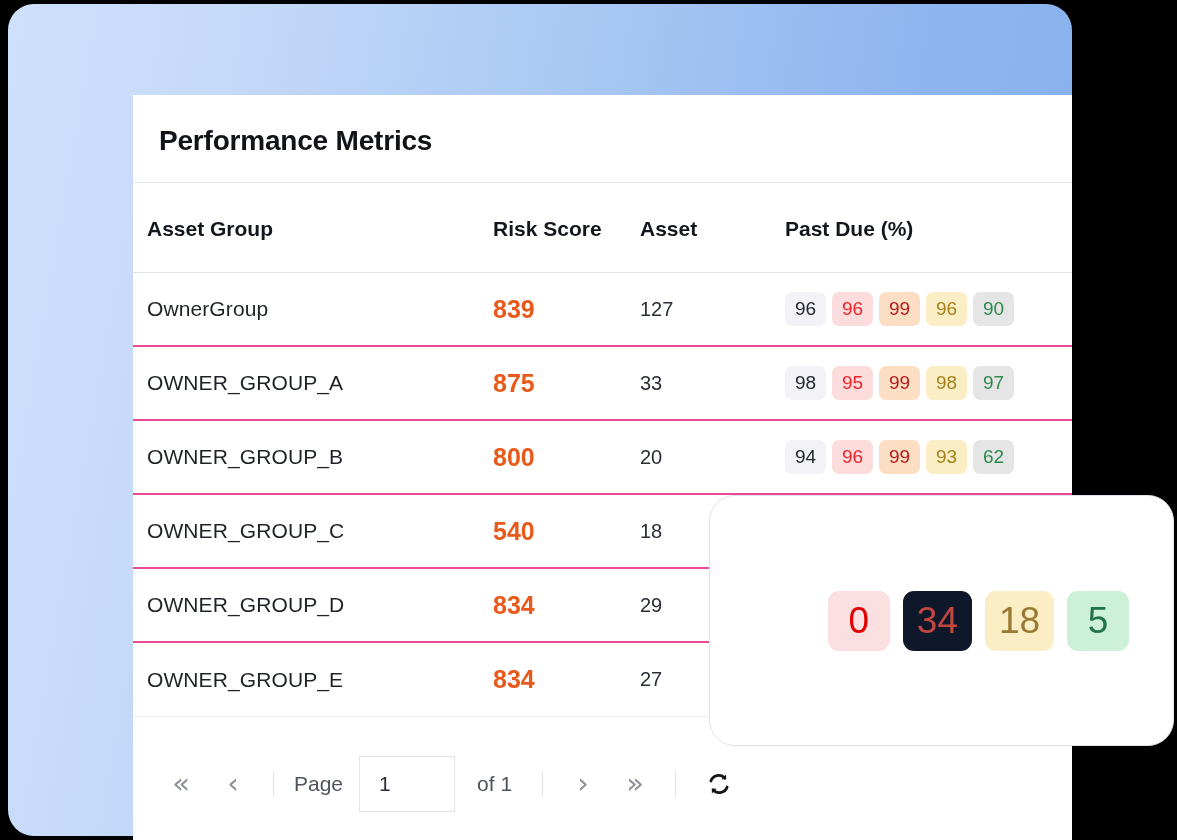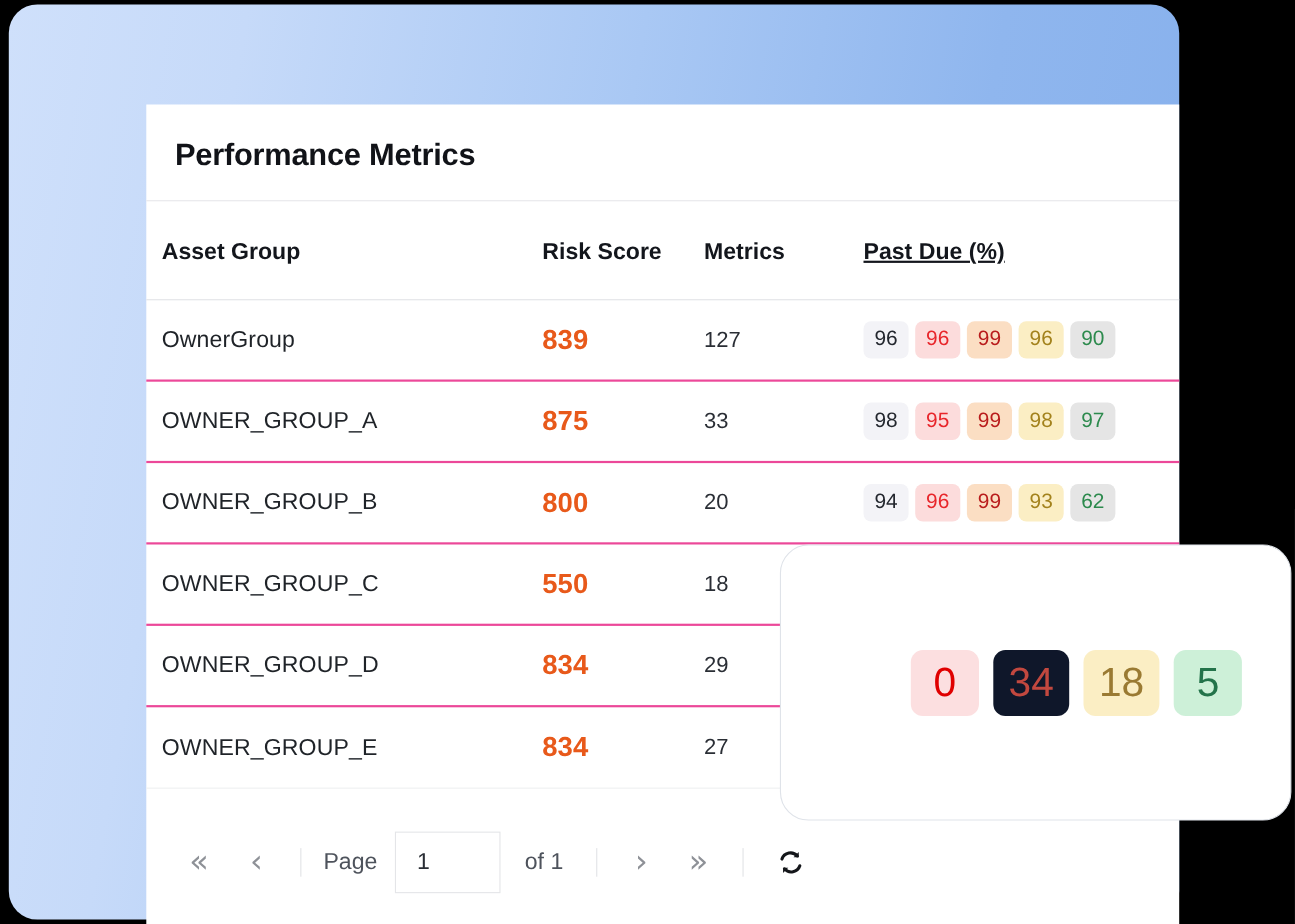--- a/index.html
+++ b/index.html
@@ -89,21 +89,21 @@
   .head .c-group,
   .head .c-risk,
   .head .c-assets,
   .head .c-past {
     font-size: 21px;
     font-weight: bold;
     color: #13161c;
   }
   .head .c-risk   { text-align: left; padding-left: 46px; }
   .head .c-assets { text-align: left; padding-left: 3px; }
-  .head .c-past   { padding-left: 8px; text-decoration: underline; }
+  .head .c-past   { padding-left: 8px; }
 
   .group-name {
     font-size: 21px;
     color: #1f2328;
     letter-spacing: 0.1px;
   }
   .risk-score {
     font-size: 25px;
     font-weight: bold;
     color: #e8591a;
@@ -250,21 +250,21 @@
   <div class="card">
 
     <div class="card-title">Performance Metrics</div>
     <div class="title-rule"></div>
 
     <div class="tbl">
 
       <div class="trow head">
         <div class="c-group">Asset Group</div>
         <div class="c-risk">Risk Score</div>
-        <div class="c-assets">Metrics</div>
+        <div class="c-assets">Asset</div>
         <div class="c-past">Past Due (%)</div>
       </div>
 
       <div class="trow">
         <div class="c-group"><span class="group-name">OwnerGroup</span></div>
         <div class="c-risk"><span class="risk-score">839</span></div>
         <div class="c-assets"><span class="asset-count">127</span></div>
         <div class="c-past">
             <div class="badges">
           <span class="badge b-neutral">96</span>
@@ -301,21 +301,21 @@
           <span class="badge b-red">96</span>
           <span class="badge b-orange">99</span>
           <span class="badge b-yellow">93</span>
           <span class="badge b-green">62</span>
         </div>
           </div>
       </div>
 
       <div class="trow">
         <div class="c-group"><span class="group-name">OWNER_GROUP_C</span></div>
-        <div class="c-risk"><span class="risk-score">550</span></div>
+        <div class="c-risk"><span class="risk-score">540</span></div>
         <div class="c-assets"><span class="asset-count">18</span></div>
         <div class="c-past"></div>
       </div>
 
       <div class="trow">
         <div class="c-group"><span class="group-name">OWNER_GROUP_D</span></div>
         <div class="c-risk"><span class="risk-score">834</span></div>
         <div class="c-assets"><span class="asset-count">29</span></div>
         <div class="c-past"></div>
       </div>

